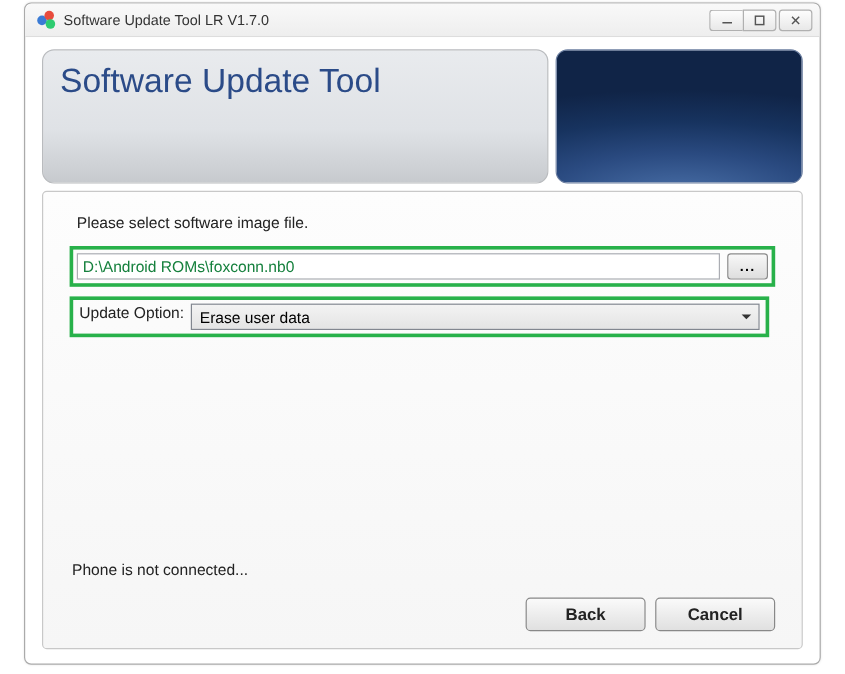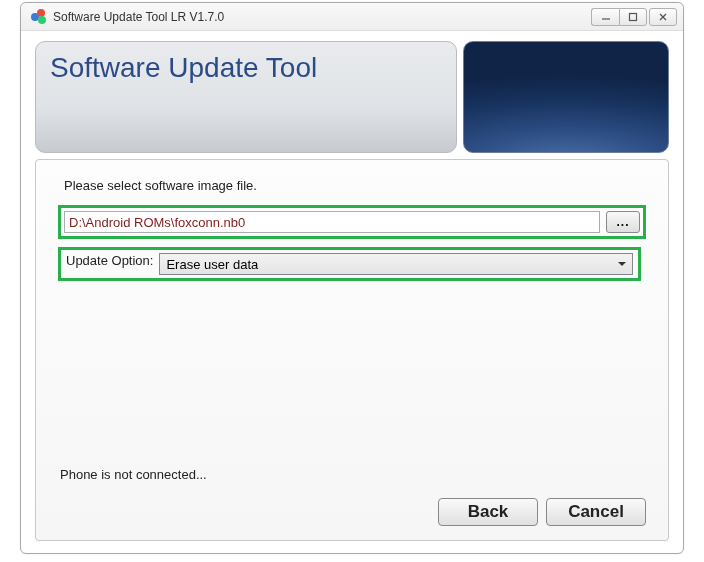--- a/index.html
+++ b/index.html
@@ -128,21 +128,21 @@
       align-items: center;
       margin-bottom: 8px;
     }
     .file-input {
       flex: 1;
       height: 22px;
       border: 1px solid #abadb3;
       background: #fff;
       font-size: 13px;
       padding: 0 4px;
-      color: #7f1d1d;
+      color: #15803d;
     }
     .browse-btn {
       width: 34px;
       height: 22px;
       margin-left: 6px;
       border: 1px solid #8a8a8a;
       border-radius: 3px;
       background: linear-gradient(#f8f8f8, #dedede);
       font-weight: bold;
       font-size: 12px;
@@ -199,21 +199,21 @@
       justify-content: flex-end;
       gap: 8px;
       align-items: center;
     }
     .nav-btn {
       width: 100px;
       height: 28px;
       border: 1px solid #888;
       border-radius: 4px;
       background: linear-gradient(#fafafa, #e0e0e0);
-      font-size: 17px;
+      font-size: 14px;
       font-weight: bold;
       color: #222;
       cursor: pointer;
       display: flex;
       align-items: center;
       justify-content: center;
     }
     .nav-btn.disabled {
       color: #a8a8a8;
       cursor: default;

